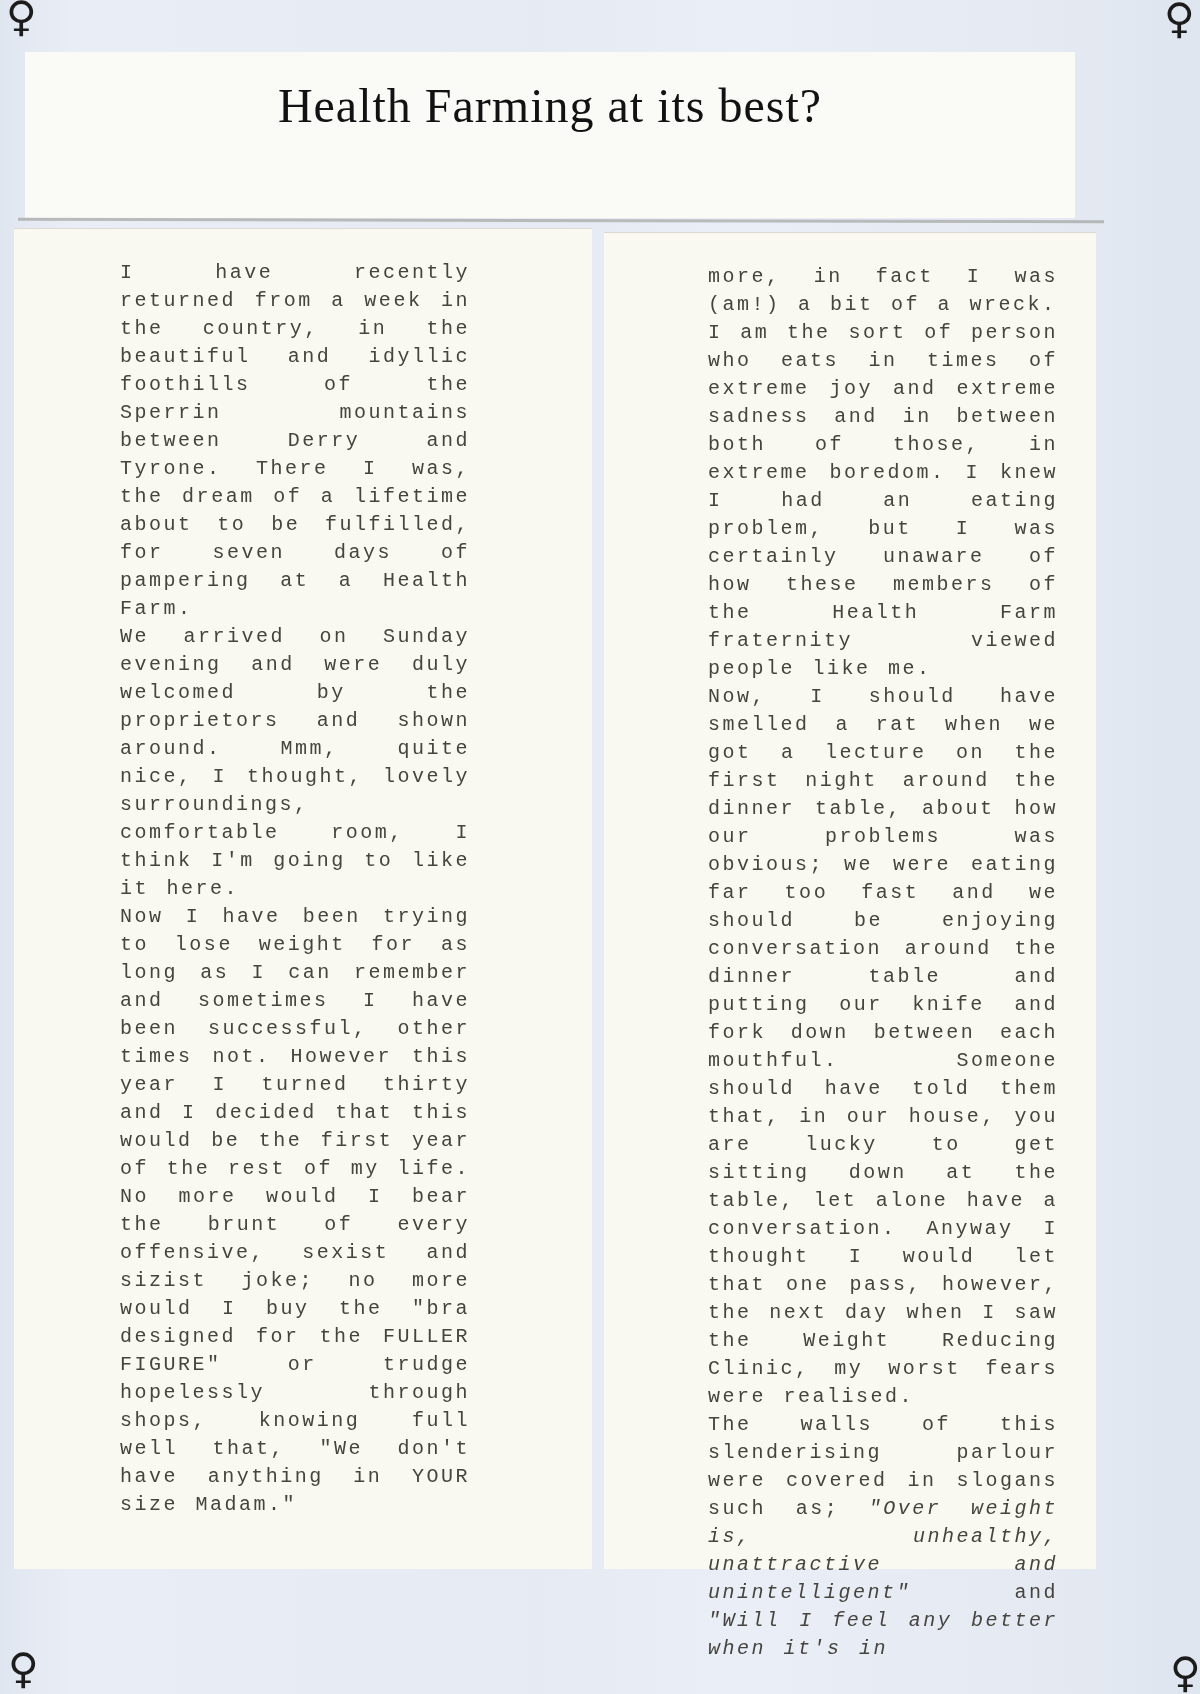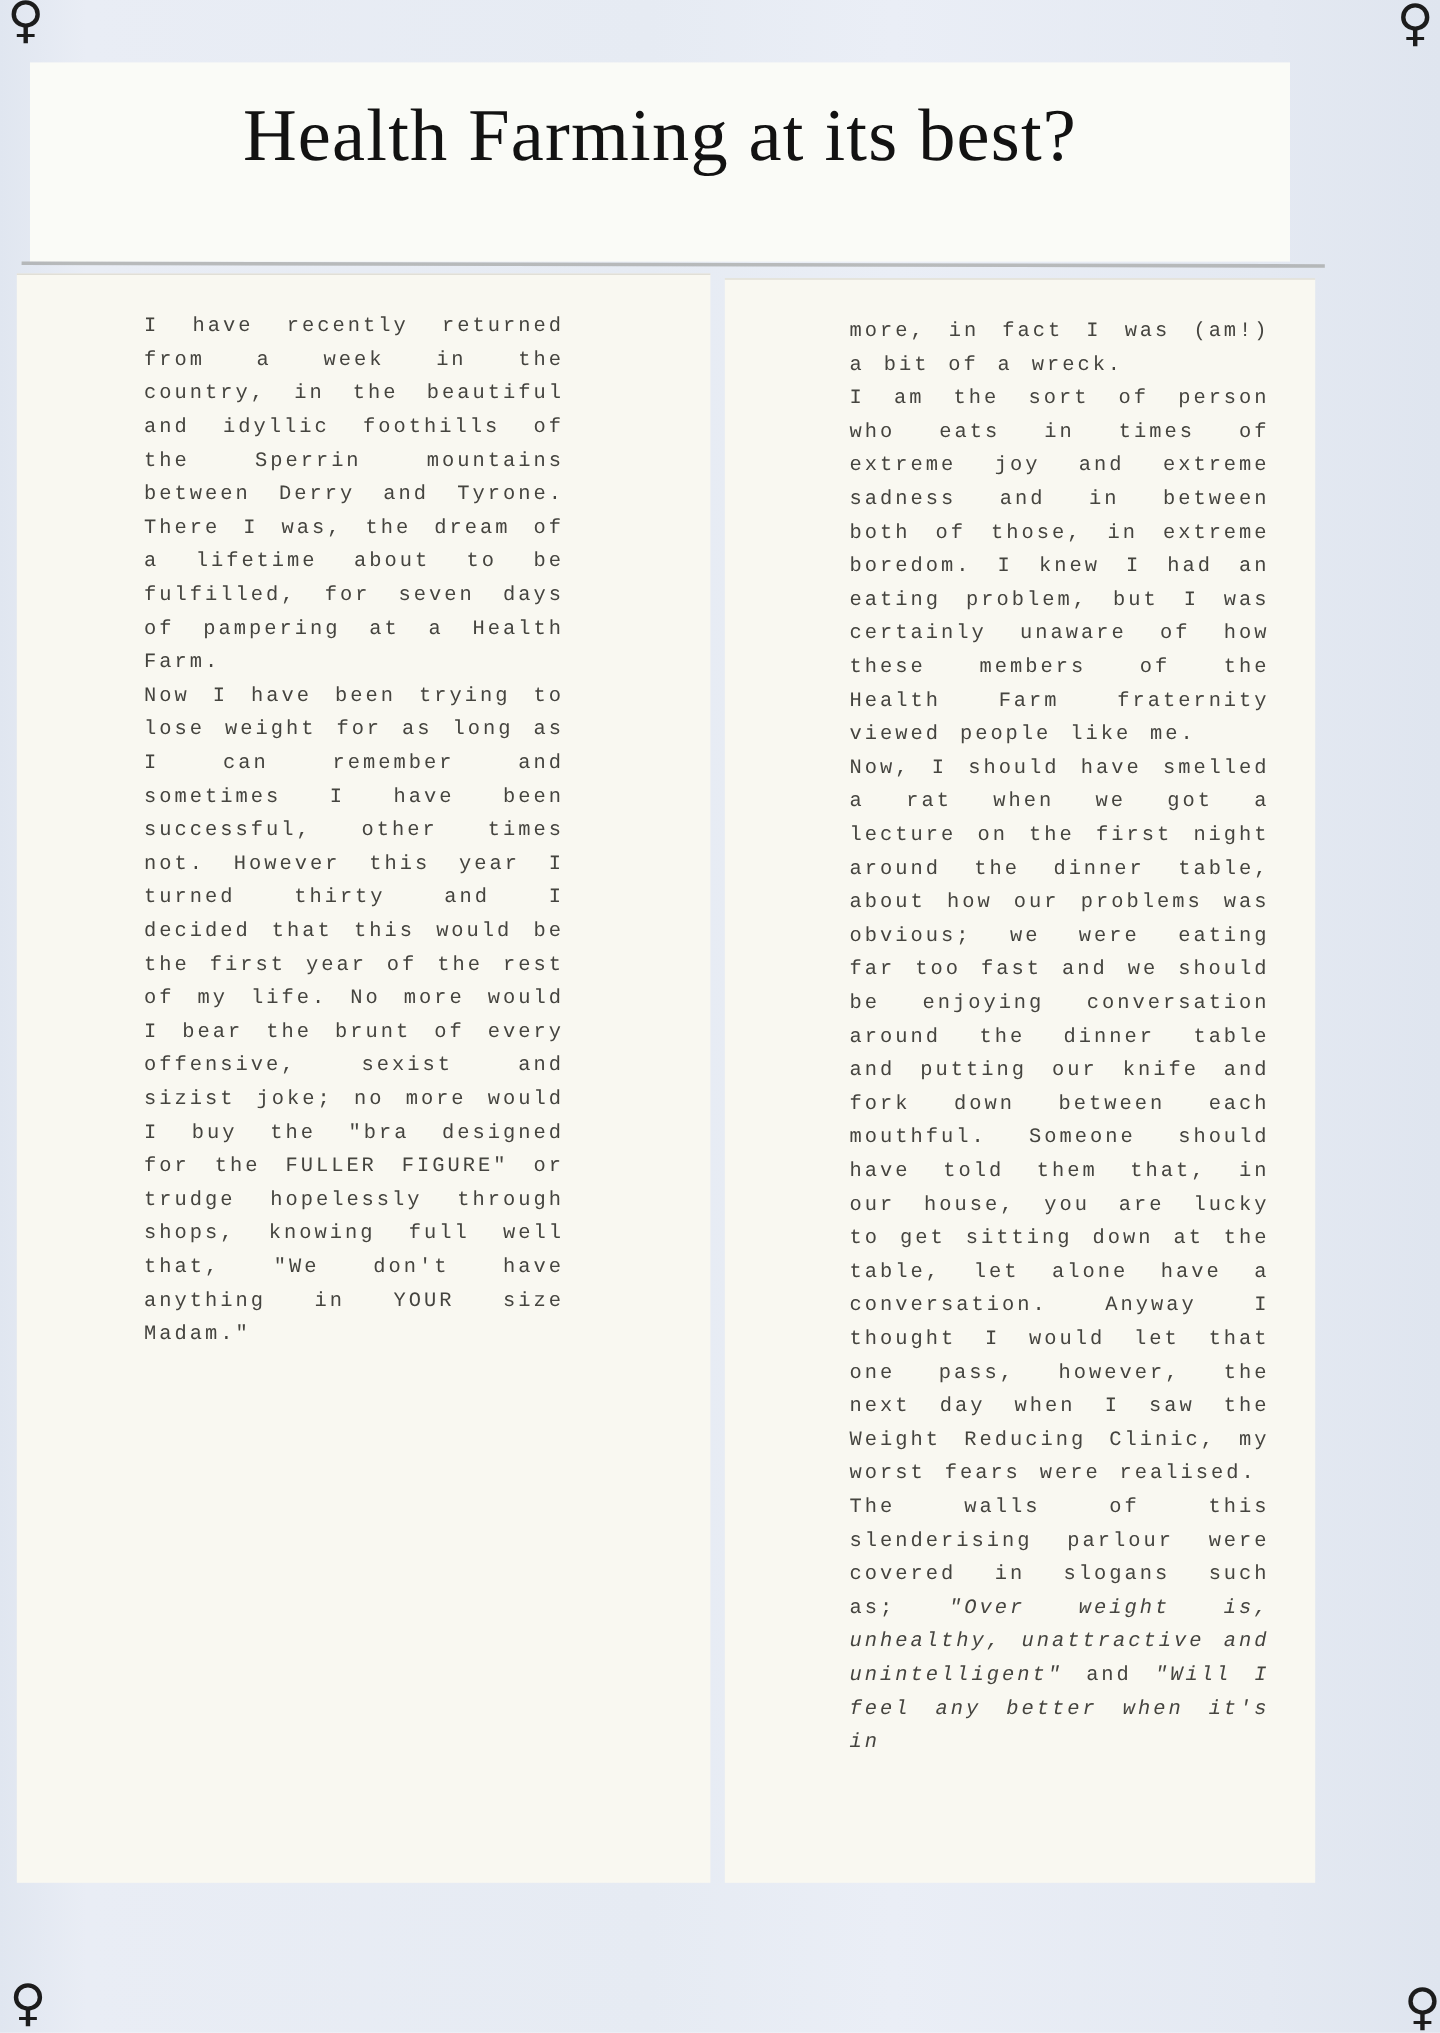--- a/index.html
+++ b/index.html
@@ -26,21 +26,21 @@
     left:25px;top:52px;
     width:1050px;height:166px;
     background:#fafbf7;
   }
   .title-sheet h1{
     margin:0;
     padding-top:26px;
     text-align:center;
     font-family:"Liberation Serif","DejaVu Serif",serif;
     font-weight:500;
-    font-size:62px;
+    font-size:48px;
     letter-spacing:1px;
     color:#121212;
   }
   .crease{
     position:absolute;
     left:18px;top:219px;
     width:1086px;height:3px;
     background:rgba(135,135,130,0.5);
     transform:rotate(0.12deg);
   }
@@ -50,21 +50,21 @@
     background:#f9f8f1;
     border-top:1px solid #dbd9d0;
   }
   .sheet.left{left:14px;width:578px;}
   .sheet.right{left:604px;top:232px;height:1336px;width:492px;}
   .coltext{
     position:absolute;
     top:30px;
     width:350px;
     font-family:"Liberation Mono","DejaVu Sans Mono",monospace;
-    font-size:17px;
+    font-size:20px;
     line-height:28px;
     letter-spacing:2.5px;
     word-spacing:3px;
     text-align:justify;
     color:#45443f;
   }
   .sheet.left .coltext{left:106px;}
   .sheet.right .coltext{left:104px;}
   .coltext p{margin:0;}
   .coltext p + p{}
@@ -82,20 +82,21 @@
 
   <div class="title-sheet">
     <h1>Health Farming at its best?</h1>
   </div>
 
   <div class="crease"></div>
 
   <div class="sheet left">
     <div class="coltext" id="col0">
         <p><span>I have recently returned from a week in the country, in the beautiful and idyllic foothills of the Sperrin mountains between Derry and Tyrone. There I was, the dream of a lifetime about to be fulfilled, for seven days of pampering at a Health Farm.</span></p>
+        <p><span>We arrived on Sunday evening and were duly welcomed by the proprietors and shown around. Mmm, quite nice, I thought, lovely surroundings, comfortable room, I think I'm going to like it here.</span></p>
         <p><span>Now I have been trying to lose weight for as long as I can remember and sometimes I have been successful, other times not. However this year I turned thirty and I decided that this would be the first year of the rest of my life. No more would I bear the brunt of every offensive, sexist and sizist joke; no more would I buy the "bra designed for the FULLER FIGURE" or trudge hopelessly through shops, knowing full well that, "We don't have anything in YOUR size Madam."</span></p>
       </div>
   </div>
 
   <div class="sheet right">
     <div class="coltext" id="col1">
         <p><span>more, in fact I was (am!) a bit of a wreck.</span></p>
         <p><span>I am the sort of person who eats in times of extreme joy and extreme sadness and in between both of those, in extreme boredom. I knew I had an eating problem, but I was certainly unaware of how these members of the Health Farm fraternity viewed people like me.</span></p>
         <p><span>Now, I should have smelled a rat when we got a lecture on the first night around the dinner table, about how our problems was obvious; we were eating far too fast and we should be enjoying conversation around the dinner table and putting our knife and fork down between each mouthful. Someone should have told them that, in our house, you are lucky to get sitting down at the table, let alone have a conversation. Anyway I thought I would let that one pass, however, the next day when I saw the Weight Reducing Clinic, my worst fears were realised.</span></p>
         <p><span>The walls of this slenderising parlour were covered in slogans such as; </span><span class="ital">"Over weight is, unhealthy, unattractive and unintelligent"</span><span> and </span><span class="ital">"Will I feel any better when it's in</span></p>

